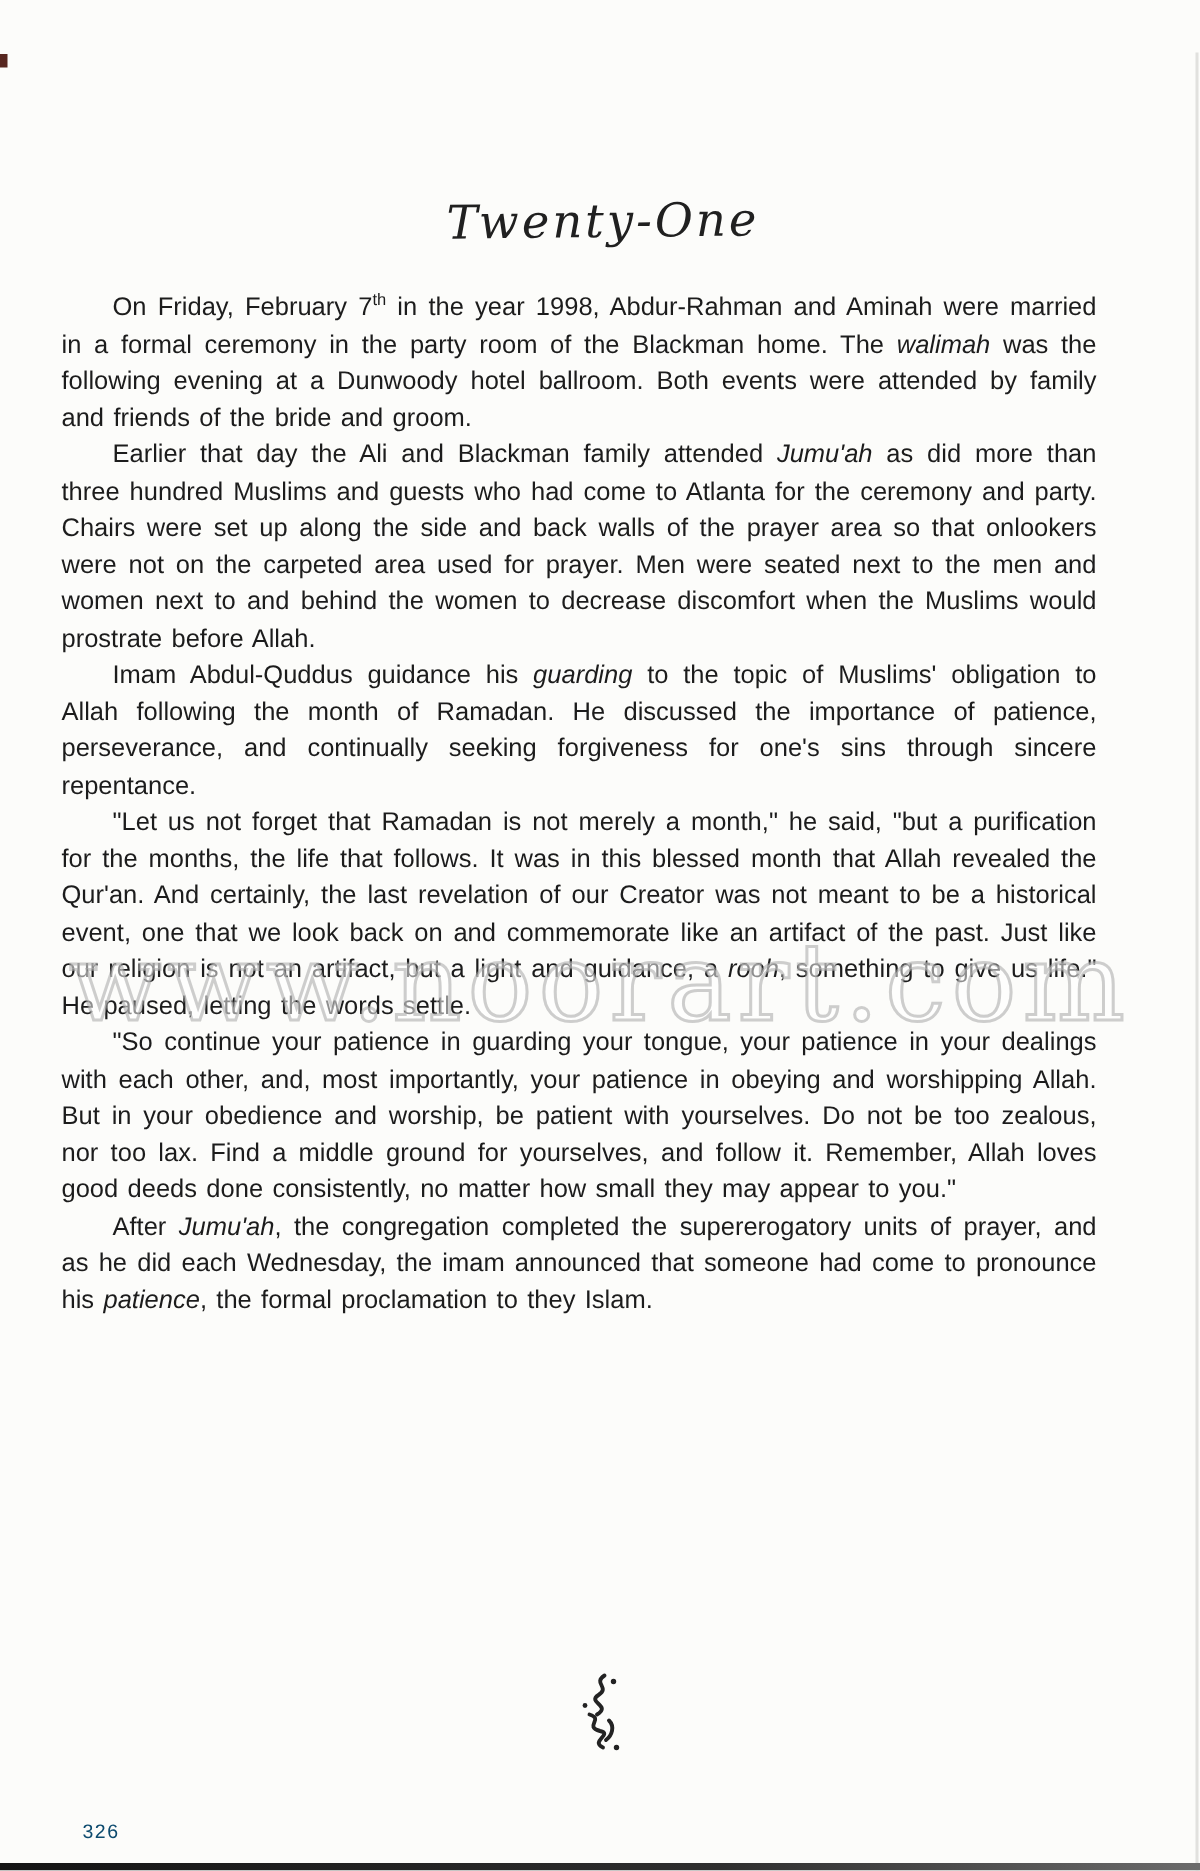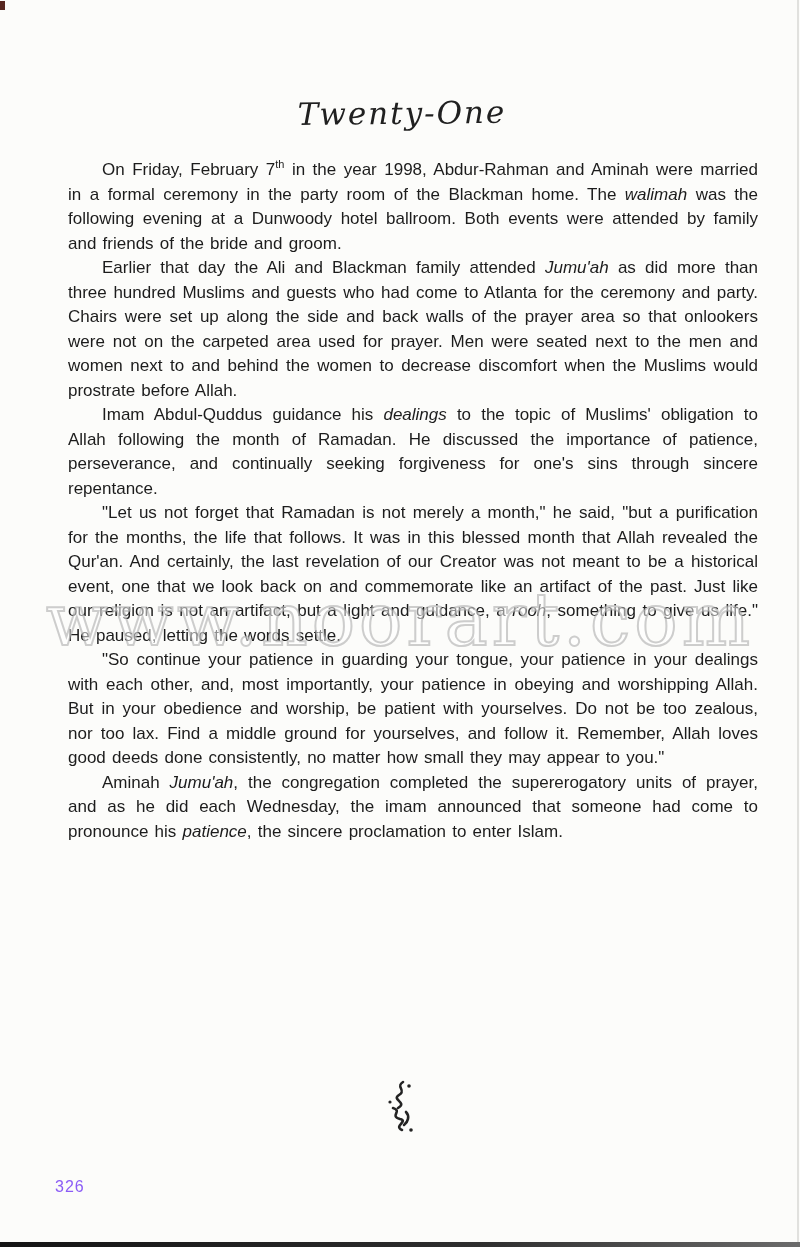--- a/index.html
+++ b/index.html
@@ -9,39 +9,40 @@
     height: 1247px;
     background: #fcfcfa;
     overflow: hidden;
     font-family: "Liberation Sans", sans-serif;
     color: #1c1c1c;
     position: relative;
   }
   .page {
     position: absolute;
     inset: 0;
+    margin-top: 35px;
   }
   .chapter-title {
     position: absolute;
     top: 95px;
     left: 57px;
     width: 690px;
     text-align: center;
     font-family: "DejaVu Serif", serif;
     font-style: italic;
     font-size: 31px;
     letter-spacing: 2px;
     color: #202020;
     transform: rotate(-0.6deg);
     z-index: 1;
   }
   .body-text {
     position: absolute;
     top: 158px;
-    left: 68px;
+    left: 41px;
     width: 690px;
     font-size: 17px;
     line-height: 24.5px;
     text-align: justify;
     word-spacing: 1.5px;
     z-index: 1;
   }
   .body-text p {
     margin: 0;
     text-indent: 34px;
@@ -71,23 +72,23 @@
     position: absolute;
     top: 1078px;
     left: 50%;
     transform: translateX(-50%);
     z-index: 1;
   }
   .page-number {
     position: absolute;
     top: 1178px;
     left: 55px;
-    font-size: 16px;
+    font-size: 13px;
     letter-spacing: 1px;
-    color: #8b5cf6;
+    color: #0c4a6e;
     z-index: 1;
   }
   .edge-bottom {
     position: absolute;
     left: 0;
     right: 0;
     bottom: 0;
     height: 5px;
     background: linear-gradient(to right, #141414, #2e2e2e 60%, #6b6b6b);
     z-index: 3;
@@ -114,24 +115,24 @@
 </head>
 <body>
 
 <div class="page">
 
   <div class="chapter-title">Twenty-One</div>
 
   <div class="body-text">
       <p><span>On Friday, February 7</span><sup>th</sup><span> in the year 1998, Abdur-Rahman and Aminah were married in a formal ceremony in the party room of the Blackman home. The </span><span class="it">walimah</span><span> was the following evening at a Dunwoody hotel ballroom. Both events were attended by family and friends of the bride and groom.</span></p>
       <p><span>Earlier that day the Ali and Blackman family attended </span><span class="it">Jumu'ah</span><span> as did more than three hundred Muslims and guests who had come to Atlanta for the ceremony and party. Chairs were set up along the side and back walls of the prayer area so that onlookers were not on the carpeted area used for prayer. Men were seated next to the men and women next to and behind the women to decrease discomfort when the Muslims would prostrate before Allah.</span></p>
-      <p><span>Imam Abdul-Quddus guidance his </span><span class="it">dealings</span><span> to the topic of Muslims' obligation to Allah following the month of Ramadan. He discussed the importance of patience, perseverance, and continually seeking forgiveness for one's sins through sincere repentance.</span></p>
+      <p><span>Imam Abdul-Quddus guidance his </span><span class="it">guarding</span><span> to the topic of Muslims' obligation to Allah following the month of Ramadan. He discussed the importance of patience, perseverance, and continually seeking forgiveness for one's sins through sincere repentance.</span></p>
       <p><span>"Let us not forget that Ramadan is not merely a month," he said, "but a purification for the months, the life that follows. It was in this blessed month that Allah revealed the Qur'an. And certainly, the last revelation of our Creator was not meant to be a historical event, one that we look back on and commemorate like an artifact of the past. Just like our religion is not an artifact, but a light and guidance, a </span><span class="it">rooh</span><span>, something to give us life." He paused, letting the words settle.</span></p>
       <p><span>"So continue your patience in guarding your tongue, your patience in your dealings with each other, and, most importantly, your patience in obeying and worshipping Allah. But in your obedience and worship, be patient with yourselves. Do not be too zealous, nor too lax. Find a middle ground for yourselves, and follow it. Remember, Allah loves good deeds done consistently, no matter how small they may appear to you."</span></p>
-      <p><span>Aminah </span><span class="it">Jumu'ah</span><span>, the congregation completed the supererogatory units of prayer, and as he did each Wednesday, the imam announced that someone had come to pronounce his </span><span class="it">patience</span><span>, the sincere proclamation to enter Islam.</span></p>
+      <p><span>After </span><span class="it">Jumu'ah</span><span>, the congregation completed the supererogatory units of prayer, and as he did each Wednesday, the imam announced that someone had come to pronounce his </span><span class="it">patience</span><span>, the formal proclamation to they Islam.</span></p>
     </div>
 
   <div class="watermark">www.noorart.com</div>
 
   <div class="ornament">
     <svg width="38" height="58" viewBox="0 0 38 58" xmlns="http://www.w3.org/2000/svg">
       <g fill="none" stroke="#232323" stroke-width="2.6" stroke-linecap="round">
         <path d="M22,4 C14,9 26,12 18,17 C10,22 27,24 17,30"></path>
         <path d="M12,30 C22,33 8,38 19,41 C28,43 12,48 21,52"></path>
         <path d="M25,34 C29,38 27,44 23,47"></path>

